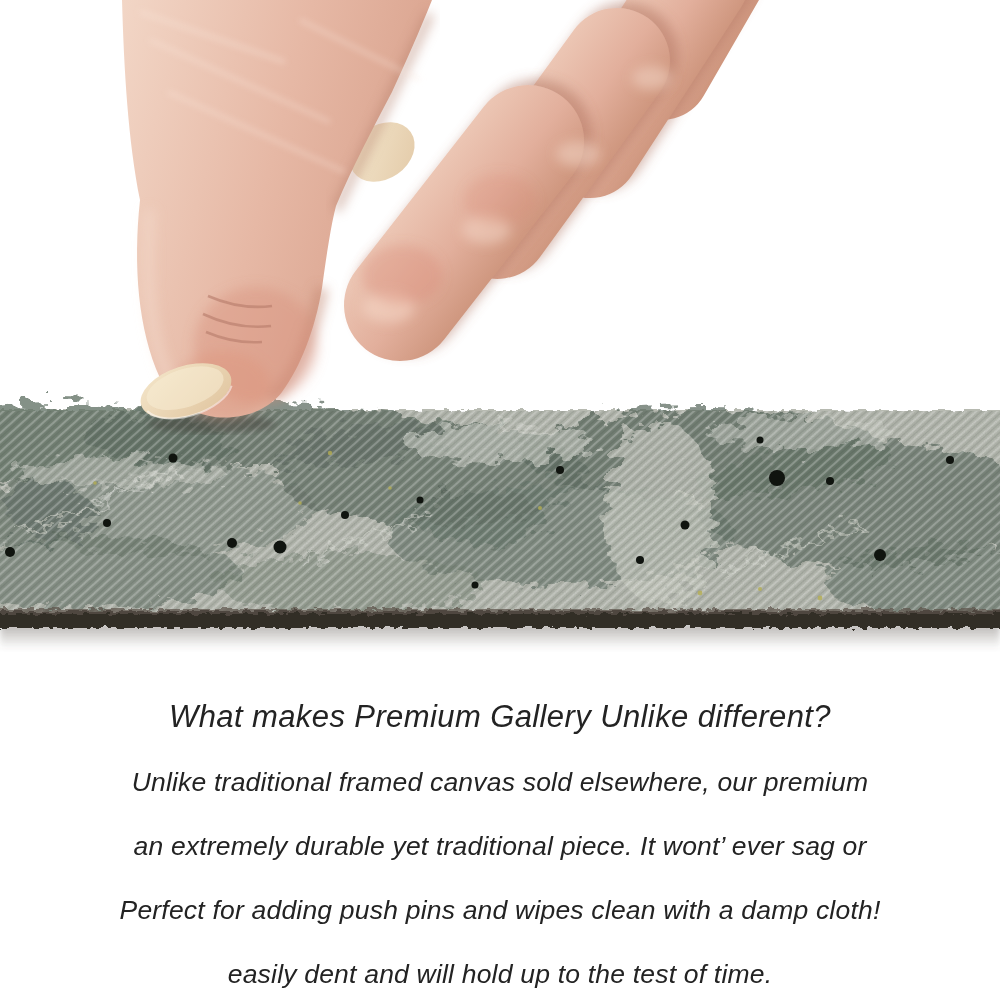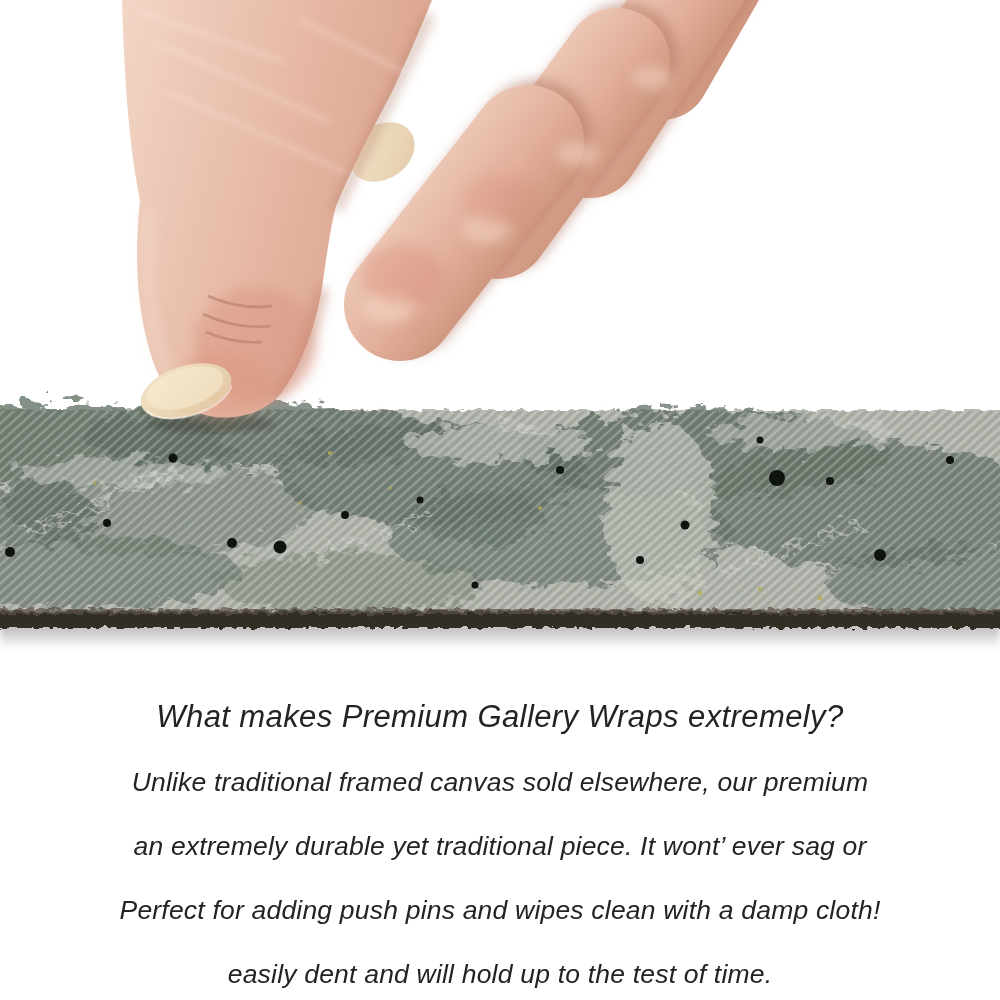--- a/index.html
+++ b/index.html
@@ -198,20 +198,20 @@
       <g stroke="#fae8de" stroke-width="3" opacity="0.5" fill="none" filter="url(#soft3)">
         <path d="M 150,40 L 330,122"></path>
         <path d="M 168,92 L 345,172"></path>
         <path d="M 140,12 L 285,62"></path>
         <path d="M 300,20 L 420,80"></path>
       </g>
     </g>
   </svg>
 
   <div class="caption">
-    <h2>What makes Premium Gallery Wraps extremely?</h2>
+    <h2>What makes Premium Gallery Unlike different?</h2>
     <div class="line">Unlike traditional framed canvas sold elsewhere, our premium</div>
     <div class="line">an extremely durable yet traditional piece. It wont’ ever sag or</div>
     <div class="line">Perfect for adding push pins and wipes clean with a damp cloth!</div>
     <div class="line">easily dent and will hold up to the test of time.</div>
   </div>
 
 </div>
 
 </body></html>

